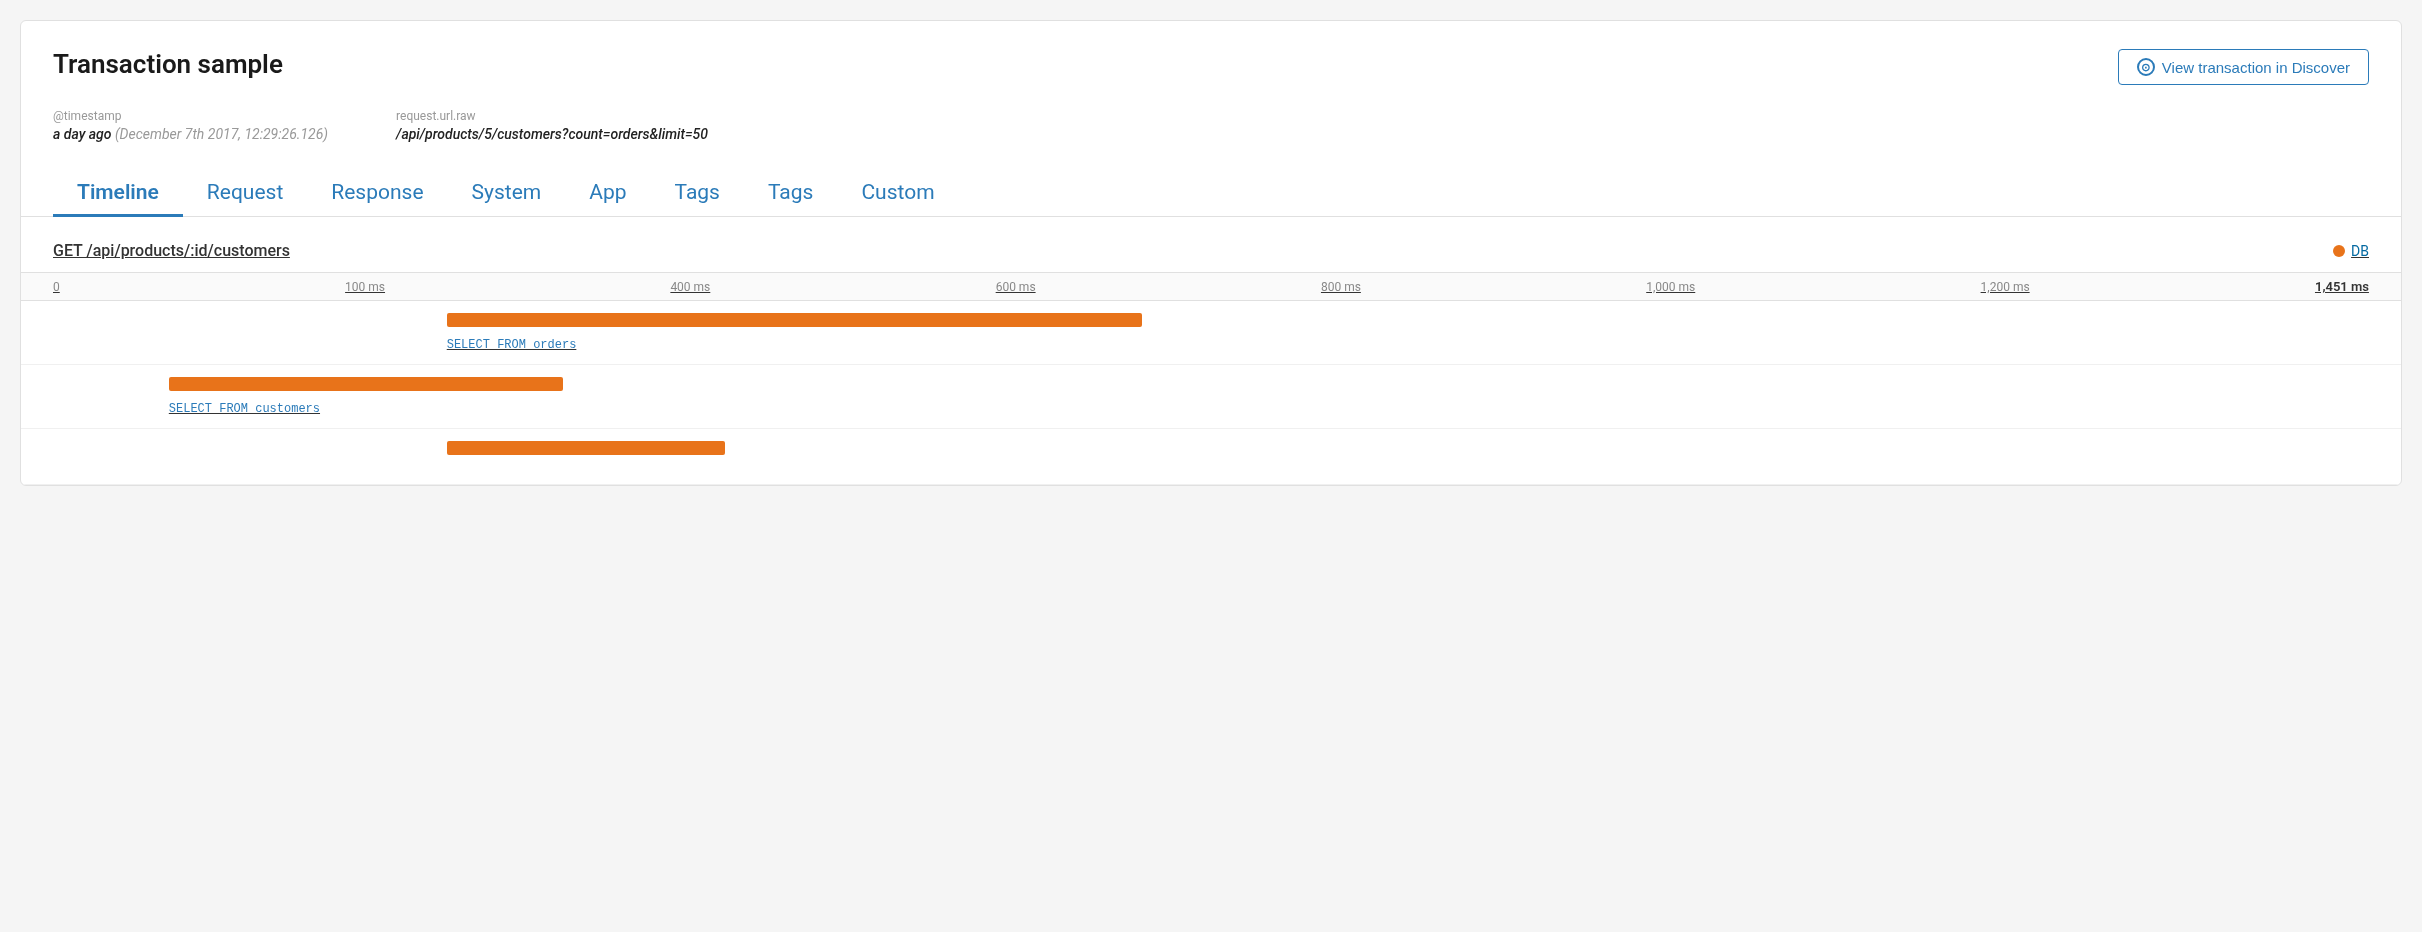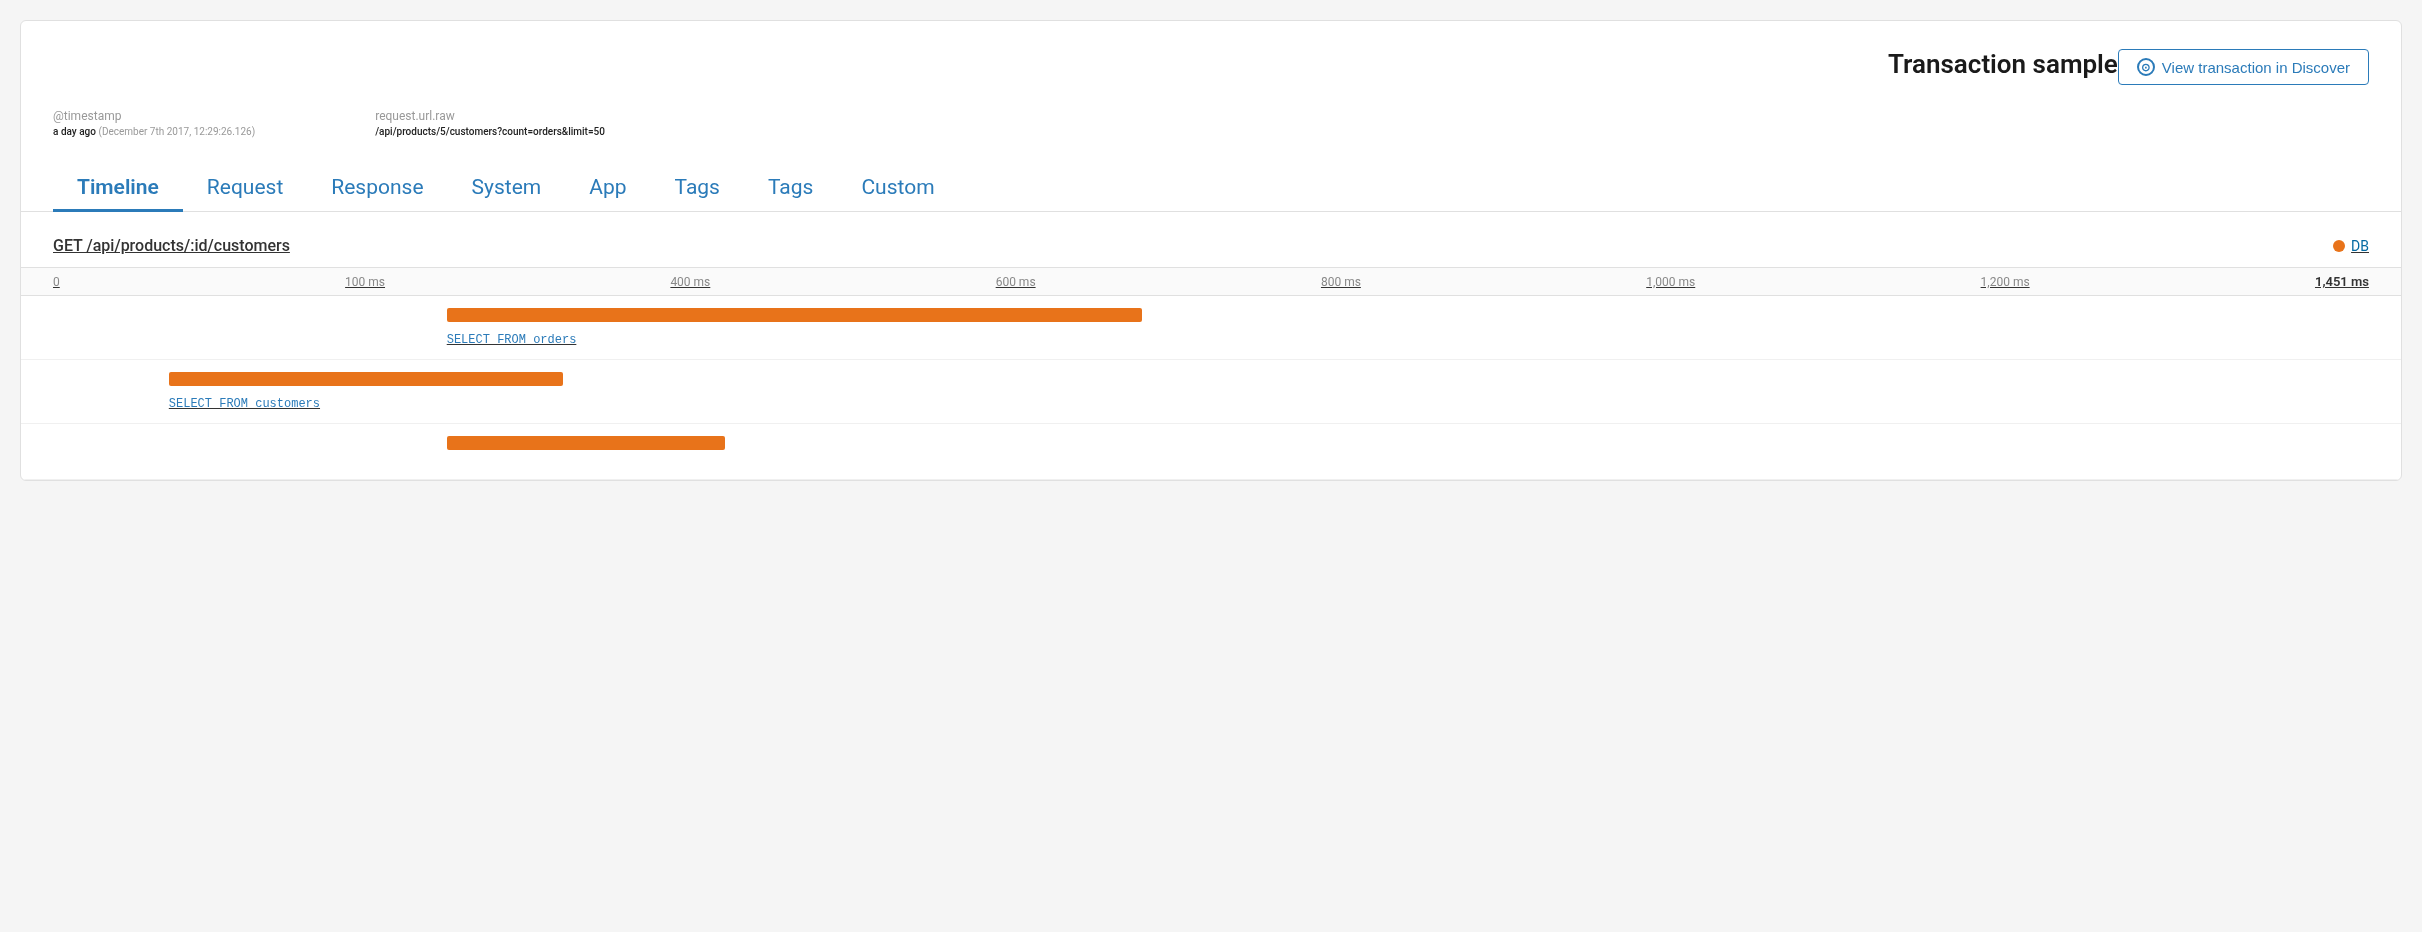--- a/index.html
+++ b/index.html
@@ -11,21 +11,21 @@
     .card {
       background: #fff;
       border: 1px solid #e0e0e0;
       border-radius: 6px;
       margin: 20px;
       padding: 28px 32px 0 32px;
       overflow: hidden;
     }
     .card-header {
       display: flex;
-      justify-content: flex-end;
+      justify-content: space-between;
       align-items: flex-start;
       margin-bottom: 24px;
     }
     .card-title {
       font-size: 26px;
       font-weight: 600;
       color: #1a1a1a;
     }
     .discover-btn {
       display: flex;
@@ -48,34 +48,35 @@
       display: flex;
       align-items: center;
       justify-content: center;
       font-size: 11px;
       font-weight: bold;
       color: #2b7bb9;
       flex-shrink: 0;
     }
     .meta-row {
       display: flex;
-      gap: 120px;
+      gap: 68px;
       margin-bottom: 28px;
       align-items: flex-end;
     }
     .meta-item label {
       display: block;
       font-size: 12px;
       color: #999;
       margin-bottom: 3px;
     }
     .meta-item .meta-value {
-      font-size: 10px;
+      font-size: 14px;
       color: #222;
       font-weight: 500;
+      font-style: italic;
     }
     .meta-item .meta-value span.muted {
       color: #999;
       font-weight: 400;
     }
     .tabs {
       display: flex;
       gap: 0;
       border-bottom: 1px solid #e0e0e0;
       margin: 0 -32px;

